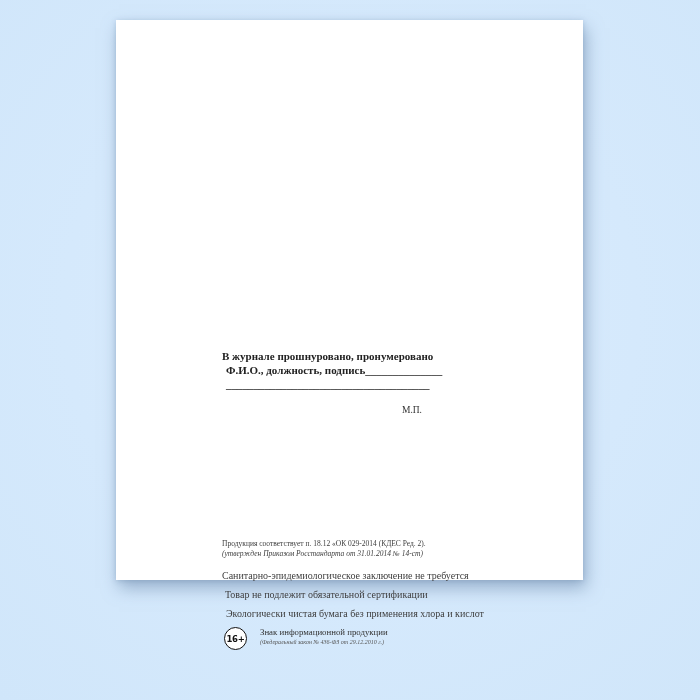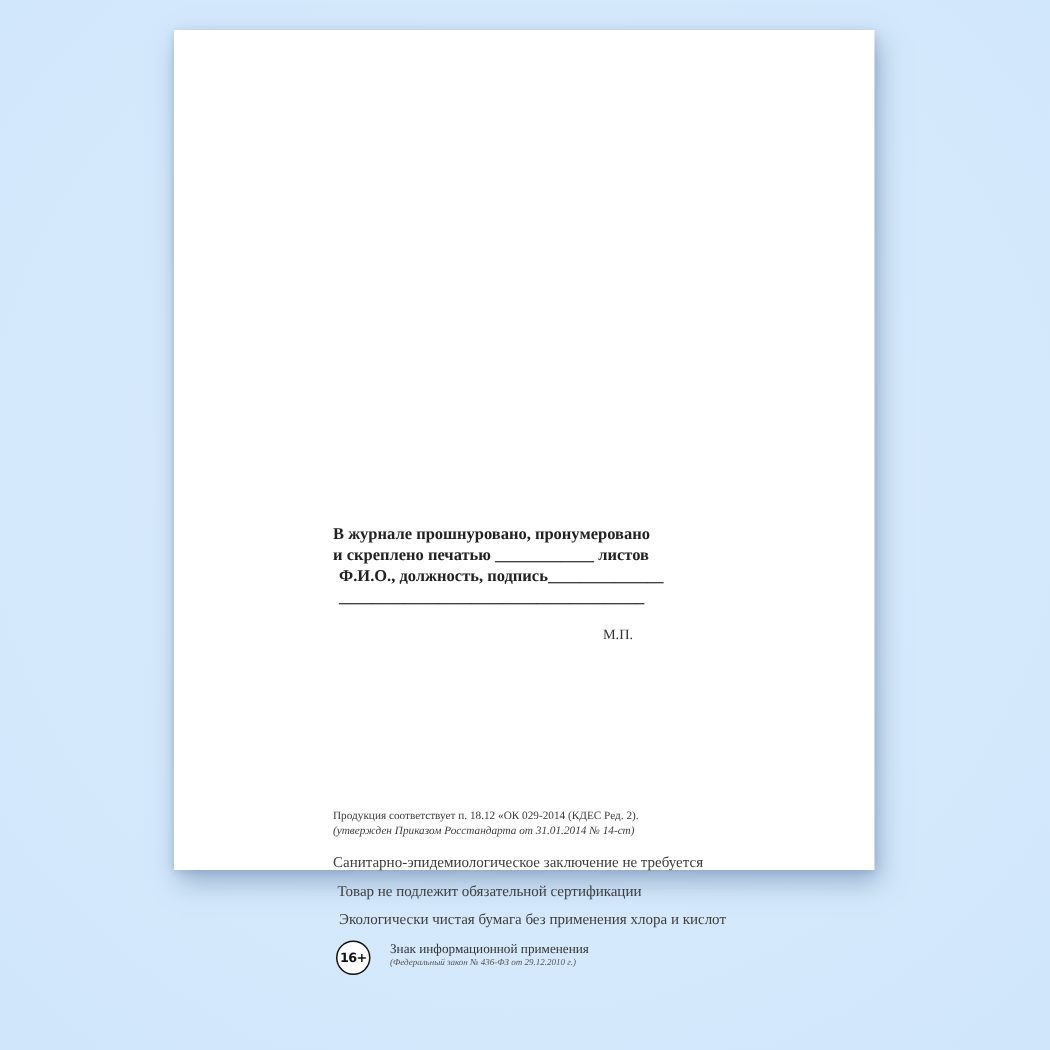--- a/index.html
+++ b/index.html
@@ -73,38 +73,37 @@
   .age-title { font-size: 8.8px; color: #333333; }
   .age-law { margin-top: 1.5px; font-size: 6px; font-style: italic; color: #555555; white-space: nowrap; }
 </style>
 </head>
 <body>
 
 <div class="page">
 
   <div class="stamp-block">
     <div class="stamp-line">В журнале прошнуровано, пронумеровано</div>
-    <div class="stamp-line">и скреплено печатью ____________ листов</div>
     <div class="stamp-line indented">Ф.И.О., должность, подпись______________</div>
     <div class="stamp-line indented">_____________________________________</div>
     <div class="seal-mark">М.П.</div>
   </div>
 
   <div class="info-block">
     <div class="compliance">
       <div>Продукция соответствует п. 18.12 «ОК 029-2014 (КДЕС Ред. 2).</div>
       <div class="italic">(утвержден Приказом Росстандарта от 31.01.2014 № 14-ст)</div>
     </div>
 
     <div class="note note-sanitary">Санитарно-эпидемиологическое заключение не требуется</div>
     <div class="note note-certification">Товар не подлежит обязательной сертификации</div>
     <div class="note note-eco">Экологически чистая бумага без применения хлора и кислот</div>
 
     <div class="age-mark">
       <div class="age-badge">16+</div>
       <div class="age-text">
-        <div class="age-title">Знак информационной применения</div>
+        <div class="age-title">Знак информационной продукции</div>
         <div class="age-law">(Федеральный закон № 436-ФЗ от 29.12.2010 г.)</div>
       </div>
     </div>
   </div>
 
 </div>
 
 </body></html>

